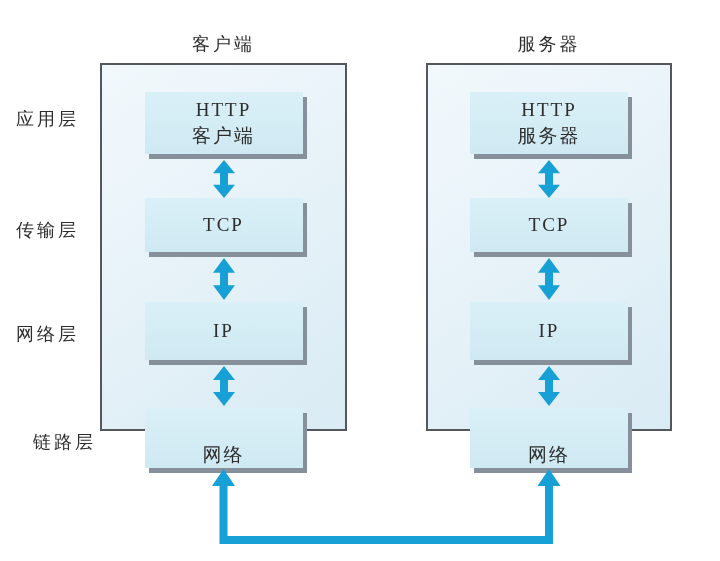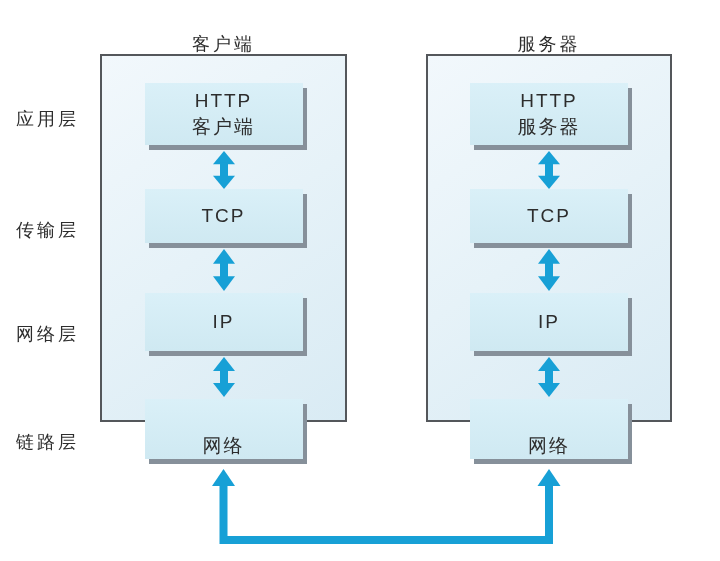--- a/index.html
+++ b/index.html
@@ -12,21 +12,21 @@
     --container-border:#54575b;
     --text:#2d2d2d;
     --watermark-text:#9c9c9c;
   }
   html,body{margin:0;padding:0;background:#fff;}
   .canvas{
     position:relative;
     width:720px;height:561px;
     background:#ffffff;
     overflow:hidden;
-    font-family:Liberation Sans, sans-serif;
+    font-family:Liberation Serif, serif;
     color:var(--text);
   }
   .col-title{
     position:absolute;
     top:32px;
     text-align:center;
     font-size:18px;
     letter-spacing:3px;
     color:var(--text);
   }
@@ -36,24 +36,24 @@
     position:absolute;
     left:16px;
     width:80px;
     font-size:18px;
     letter-spacing:3px;
     color:var(--text);
   }
   .layer-label.l0{top:107px;}
   .layer-label.l1{top:218px;}
   .layer-label.l2{top:322px;}
-  .layer-label.l3{top:430px;}
+  .layer-label.l3{top:430px;text-align:right;}
   .stack-container{
     position:absolute;
-    top:54px;
+    top:63px;
     height:368px;
     box-sizing:border-box;
     border:2px solid var(--container-border);
     background:linear-gradient(145deg,var(--container-fill-top) 0%,#e6f2f8 50%,var(--container-fill-bottom) 100%);
   }
   .stack-container.client{left:100px;width:247px;}
   .stack-container.server{left:426px;width:246px;}
   .pbox{
     position:absolute;
     left:50%;

